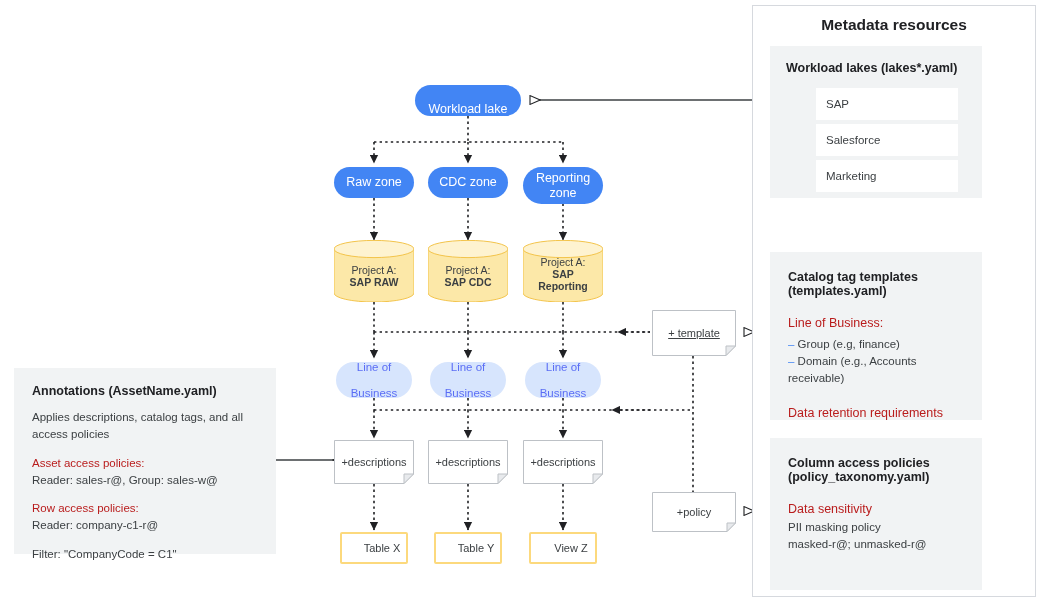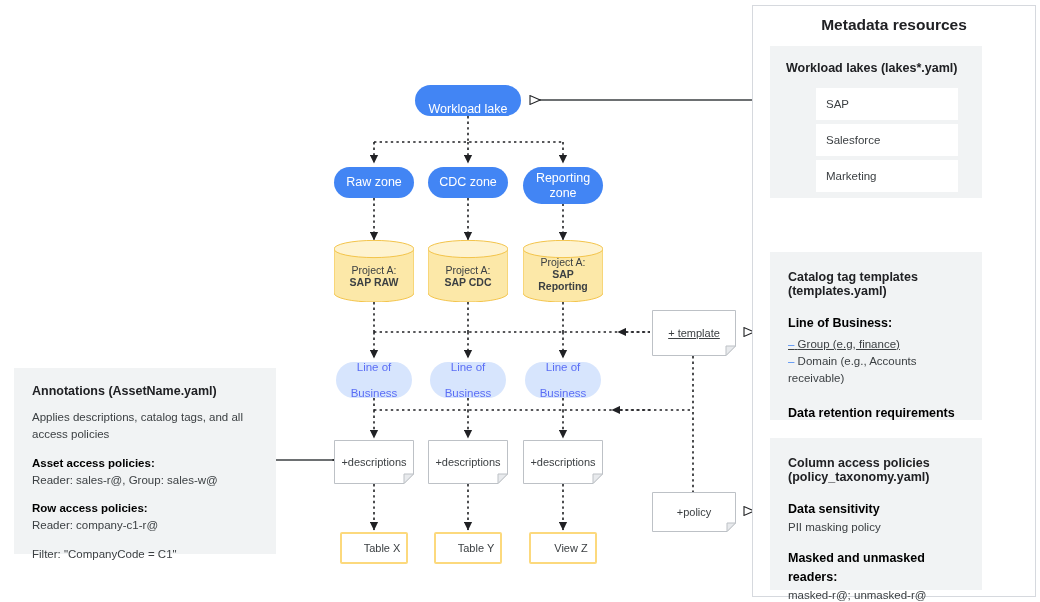--- a/index.html
+++ b/index.html
@@ -34,21 +34,21 @@
        font-size:11px;color:#3c4043;padding-left:16px;}
 
   
   .panel-outline{position:absolute;box-sizing:border-box;border:1px solid #D6D9DE;background:#fff;}
   .panel-title{position:absolute;font-size:15.5px;font-weight:700;color:#202124;text-align:center;}
   .gbox{position:absolute;box-sizing:border-box;background:#F1F3F4;}
   .gbox-h{font-size:12.5px;font-weight:700;color:#202124;}
   .subcard{box-sizing:border-box;background:#fff;font-size:11.5px;color:#3c4043;
            display:flex;align-items:center;padding-left:10px;}
 
-  .blue-h{color:#000000;font-weight:700;}
+  .blue-h{color:#b91c1c;font-weight:400;}
   .txt{color:#3c4043;}
   .tiny{font-size:11.5px;line-height:1.5;}
   .dash{color:#4285F4;}
 
   .ann-title{font-size:12.5px;font-weight:700;color:#202124;}
 </style>
 </head>
 <body>
 
 <div class="canvas">
@@ -241,35 +241,34 @@
       <span>Marketing</span>
     </div>
   </div>
 
   <div class="gbox" style="left:770px;top:252px;width:212px;height:168px;padding:18px 18px;">
     <div class="gbox-h">
       <div>Catalog tag templates</div>
       <div>(templates.yaml)</div>
     </div>
     <div class="tiny blue-h" style="margin-top:16px;font-size:12.5px;">Line of Business:</div>
-    <div class="tiny txt" style="margin-top:3px;text-decoration:underline;">
+    <div class="tiny txt" style="margin-top:3px;">
       <span class="dash">–</span>
       <span>Group (e.g, finance)</span>
     </div>
     <div class="tiny txt">
       <span class="dash">–</span>
       <span>Domain (e.g., Accounts receivable)</span>
     </div>
     <div class="tiny blue-h" style="margin-top:16px;font-size:12.5px;">Data retention requirements</div>
   </div>
 
   <div class="gbox" style="left:770px;top:438px;width:212px;height:152px;padding:18px 18px;">
     <div class="gbox-h">
       <div>Column access policies</div>
       <div>(policy_taxonomy.yaml)</div>
     </div>
     <div class="tiny blue-h" style="margin-top:16px;font-size:12.5px;">Data sensitivity</div>
     <div class="tiny txt">PII masking policy</div>
-    <div class="tiny blue-h" style="margin-top:13px;font-size:12.5px;">Masked and unmasked readers:</div>
     <div class="tiny txt">masked-r@; unmasked-r@</div>
   </div>
 
 </div>
 
 </body></html>

